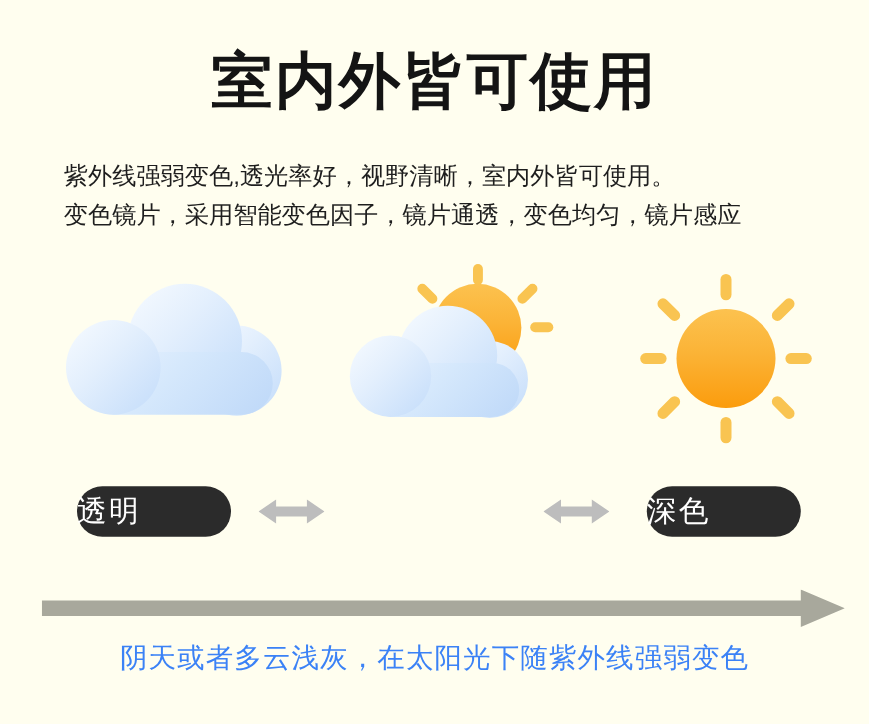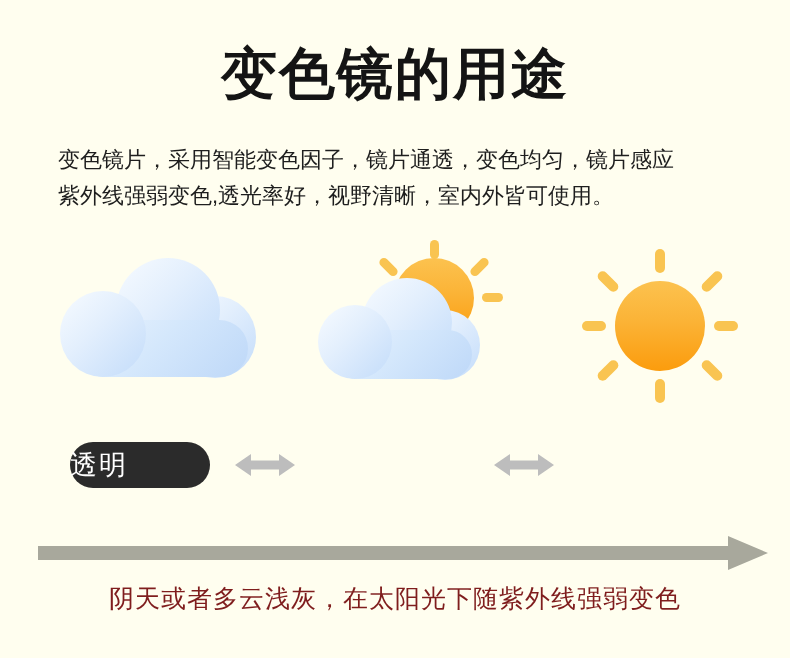--- a/index.html
+++ b/index.html
@@ -170,34 +170,34 @@
 
   
   .caption {
     position: absolute;
     top: 580px;
     left: 0;
     width: 790px;
     text-align: center;
     font-size: 25px;
     line-height: 36px;
-    color: #7f1d1d;
+    color: #3b82f6;
     letter-spacing: 1px;
   }
 </style>
 </head>
 <body style="background: rgb(255, 254, 239);">
 
 <div class="page">
 
-  <div class="title">变色镜的用途</div>
+  <div class="title">室内外皆可使用</div>
 
   <div class="desc">
+    <span class="desc-line">紫外线强弱变色,透光率好，视野清晰，室内外皆可使用。</span>
     <span class="desc-line">变色镜片，采用智能变色因子，镜片通透，变色均匀，镜片感应</span>
-    <span class="desc-line">紫外线强弱变色,透光率好，视野清晰，室内外皆可使用。</span>
   </div>
 
   <div class="icon-row">
 
     <div class="icon-cell cell-1">
       <div class="cloud cloud-a">
         <div class="cloud-part c-right"></div>
         <div class="cloud-part c-big"></div>
         <div class="cloud-base"></div>
         <div class="cloud-part c-small"></div>
@@ -229,20 +229,21 @@
         <div class="ray r-s"></div>
         <div class="ray r-sw"></div>
         <div class="ray r-w"></div>
         <div class="ray r-nw"></div>
         <div class="sun-disc"></div>
       </div>
     </div>
   </div>
 
   <div class="pill pill-1">透明</div>
+  <div class="pill pill-3">深色</div>
 
   <svg class="dbl-arrow dbl-1" viewBox="0 0 60 26">
     <polygon points="0,13 16,2 16,8.5 44,8.5 44,2 60,13 44,24 44,17.5 16,17.5 16,24" fill="#BDBDBD"></polygon>
   </svg>
   <svg class="dbl-arrow dbl-2" viewBox="0 0 60 26">
     <polygon points="0,13 16,2 16,8.5 44,8.5 44,2 60,13 44,24 44,17.5 16,17.5 16,24" fill="#BDBDBD"></polygon>
   </svg>
 
   <svg class="long-arrow" viewBox="0 0 730 34">
     <polygon points="0,10 690,10 690,0 730,17 690,34 690,24 0,24" fill="#A8A89C"></polygon>

